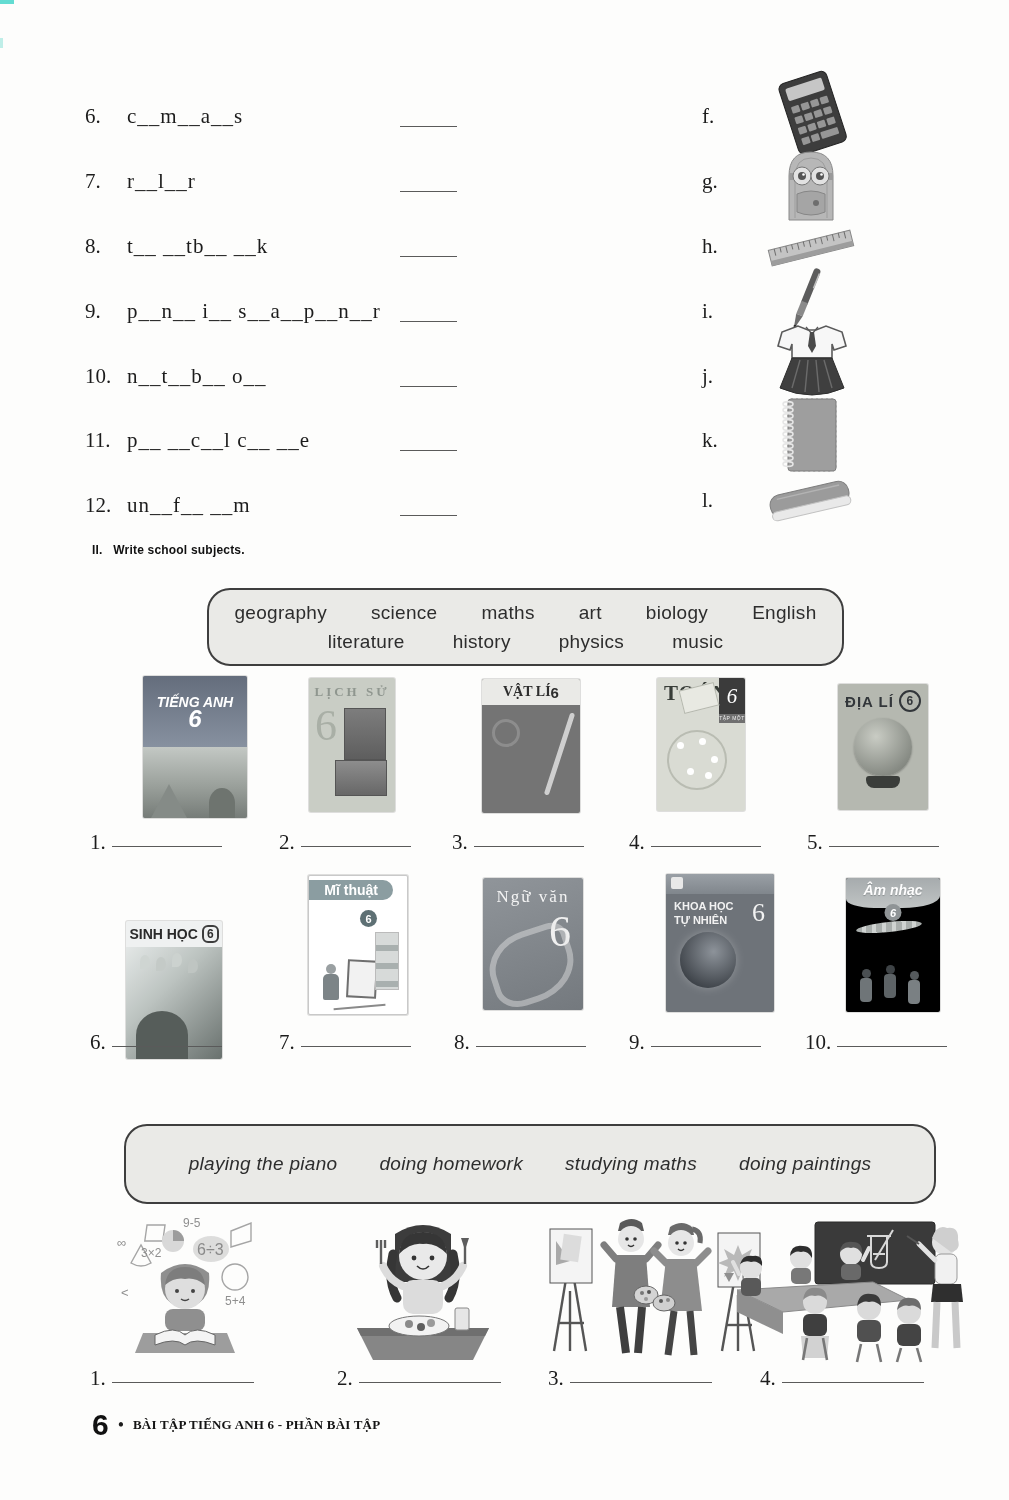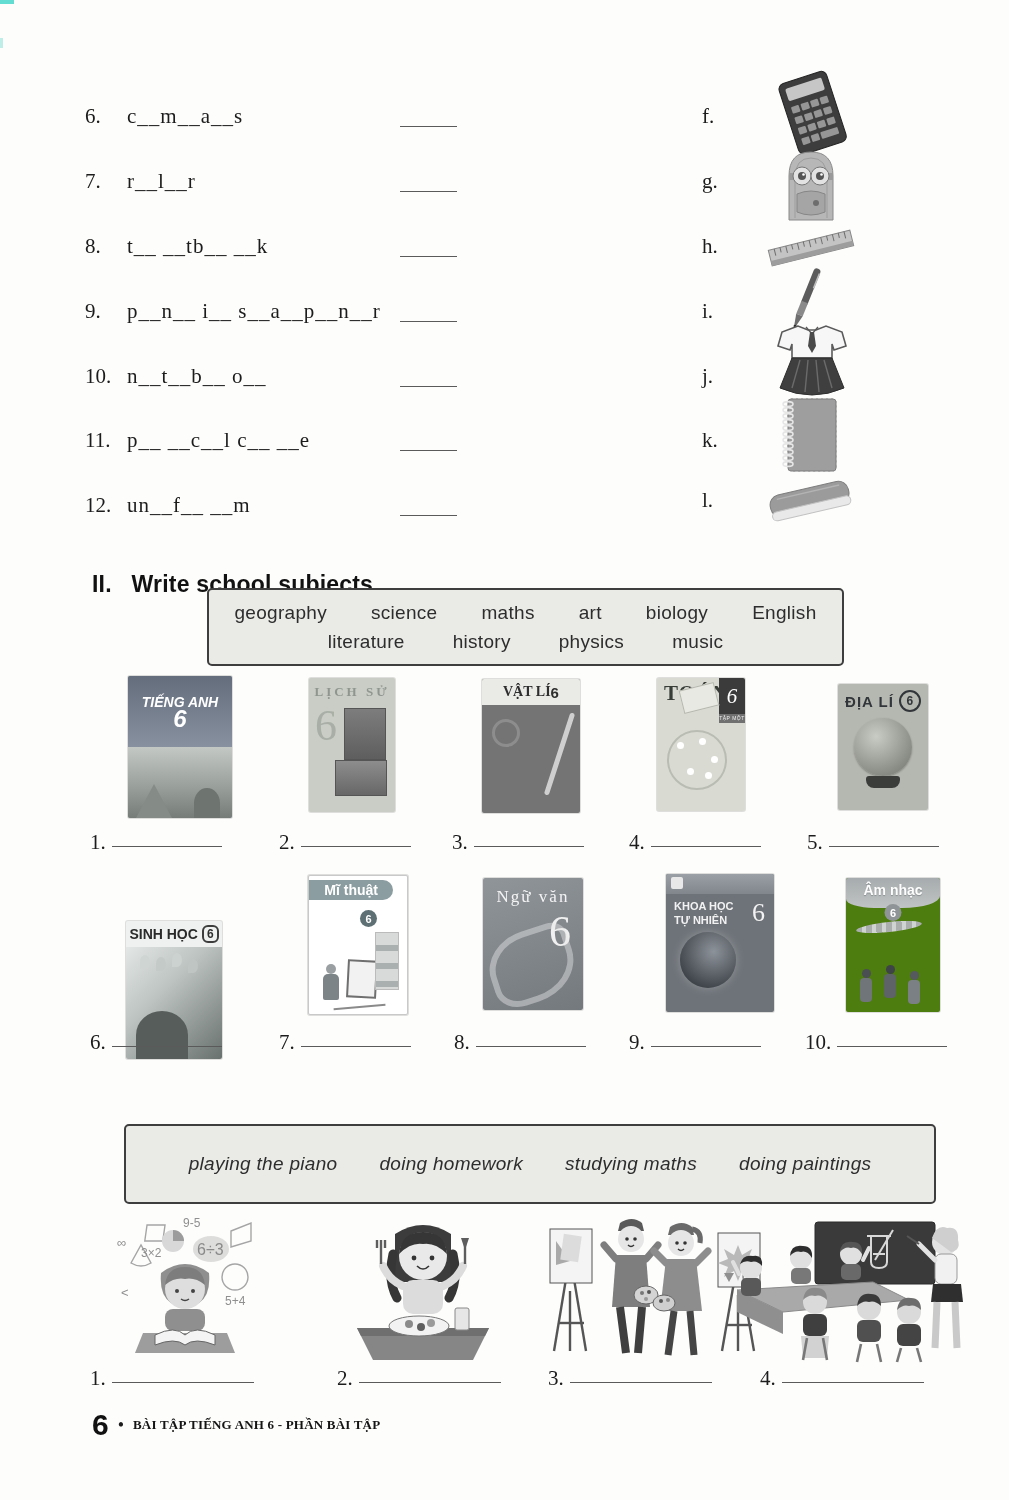--- a/index.html
+++ b/index.html
@@ -11,24 +11,24 @@
   
   .match-row{position:absolute;left:85px;height:28px;font-size:21px;white-space:nowrap;}
   .mnum{display:inline-block;min-width:42px;}
   .mword{letter-spacing:1px;}
   .ans-line{position:absolute;left:400px;width:57px;height:0;border-bottom:1.6px solid #5a5a5a;}
   .pic-letter{position:absolute;left:702px;font-size:21px;}
   .pic{position:absolute;}
 
   
   .heading{position:absolute;font-family:"Liberation Sans",sans-serif;font-weight:bold;
-           font-size:23px;color:#111;letter-spacing:.2px;margin-top:28px;}
-
-  
-  .wordbox{position:absolute;background:#eaeae7;border:2px solid #3e3e3e;border-radius:5px;
+           font-size:12px;color:#111;letter-spacing:.2px;}
+
+  
+  .wordbox{position:absolute;background:#eaeae7;border:2px solid #3e3e3e;border-radius:23px;
            display:flex;flex-direction:column;justify-content:center;gap:7px;
            font-family:"Liberation Sans",sans-serif;color:#2d2d2d;}
   .wb-row{display:flex;justify-content:center;align-items:center;font-size:19px;letter-spacing:.3px;}
   .wb2 .wb-row1{gap:44px;} .wb2 .wb-row2{gap:48px;}
   .wb3 .wb-row1{gap:42px;font-style:italic;} .wb3 .wb-row2{gap:52px;}
 
   
   .slotnum{position:absolute;font-size:21px;white-space:nowrap;}
   .slotnum .line{display:inline-block;border-bottom:1.6px solid #5a5a5a;margin-left:6px;vertical-align:2px;}
   .slot-w2 .line{width:110px;}
@@ -113,21 +113,21 @@
              border-radius:50% 20% 55% 30%;transform:rotate(-18deg);}
   
   .bk9{background:#6e7379;}
   .bk9-top{height:20px;background:linear-gradient(#9aa0a6,#80868c);}
   .bk9-logo{position:absolute;left:5px;top:3px;width:12px;height:12px;background:#e8e8e8;border-radius:2px;}
   .bk9-t{position:absolute;left:8px;top:26px;color:#f2f2f2;font-weight:800;font-size:11px;line-height:1.25;width:66%;}
   .bk9-g{position:absolute;right:9px;top:24px;color:#f2f2f2;font-size:26px;font-family:"Liberation Serif",serif;}
   .bk9-planet{position:absolute;left:14px;top:58px;width:56px;height:56px;border-radius:50%;
               background:radial-gradient(circle at 60% 35%,#8d939a,#3f444a 75%);box-shadow:0 0 10px rgba(255,255,255,.25);}
   
-  .bk10{background:#4d7c0f;}
+  .bk10{background:#000000;font-style:italic;}
   .bk10-band{height:30px;background:linear-gradient(#a6abad,#c0c4c4);border-radius:0 0 40% 30%;}
   .bk10-t{text-align:center;color:#fdfdfd;font-weight:800;font-size:14px;padding-top:4px;text-shadow:0 1px 1px #8a8f91;}
   .bk10-g{position:absolute;left:50%;top:26px;transform:translateX(-50%);width:17px;height:17px;border-radius:50%;
           background:#8f9496;color:#fff;font-size:11px;font-weight:bold;display:flex;align-items:center;justify-content:center;}
   .bk10-kids{position:absolute;left:14px;bottom:10px;width:12px;height:24px;background:#6f7578;border-radius:4px;
       box-shadow:24px -4px 0 #5d6366, 48px 2px 0 #7a8083;}
   .bk10-kids::before{content:"";position:absolute;left:2px;top:-9px;width:9px;height:9px;border-radius:50%;background:#4a4f52;
       box-shadow:24px -4px 0 #3e4346, 48px 2px 0 #555a5d;}
   .bk10-branch{position:absolute;left:10px;top:44px;width:66px;height:10px;border-radius:50%;
       background:repeating-linear-gradient(90deg,#a9aeac 0 6px,#cfd3d1 6px 10px);transform:rotate(-6deg);}
@@ -310,21 +310,21 @@
       <span>English</span>
     </div>
     <div class="wb-row wb-row2">
       <span>literature</span>
       <span>history</span>
       <span>physics</span>
       <span>music</span>
     </div>
   </div>
 
-  <div class="book bk1" style="left:128px;top:676px;width:104px;height:142px">
+  <div class="book bk1" style="left:143px;top:676px;width:104px;height:142px">
     <div class="bk1-head">
       <span class="bk1-t">TIẾNG ANH</span>
       <span class="bk1-g">6</span>
     </div>
     <div class="bk1-art"></div>
   </div>
 
   <div class="book bk2" style="left:309px;top:678px;width:86px;height:134px">
     <div class="bk2-t">LỊCH SỬ</div>
     <div class="bk2-g">6</div>

